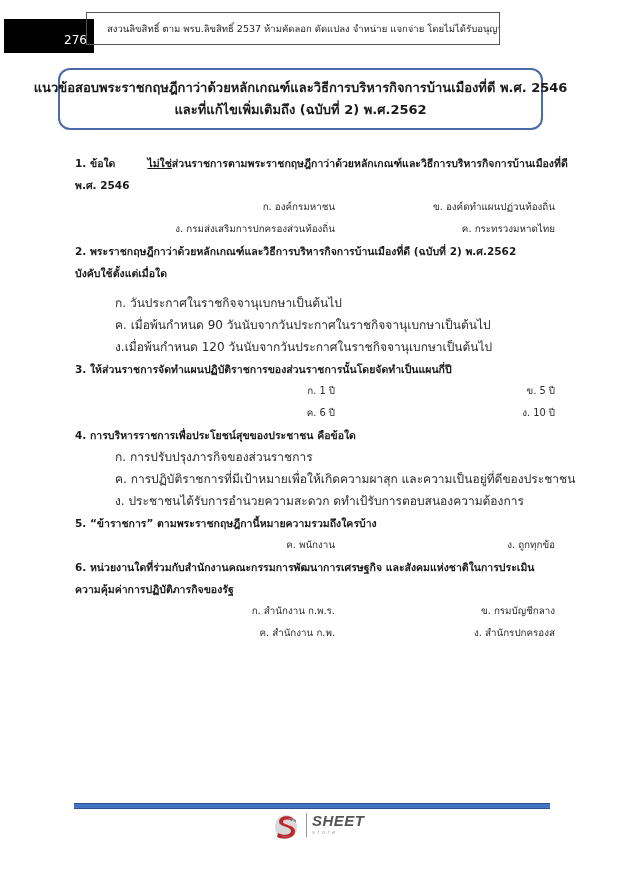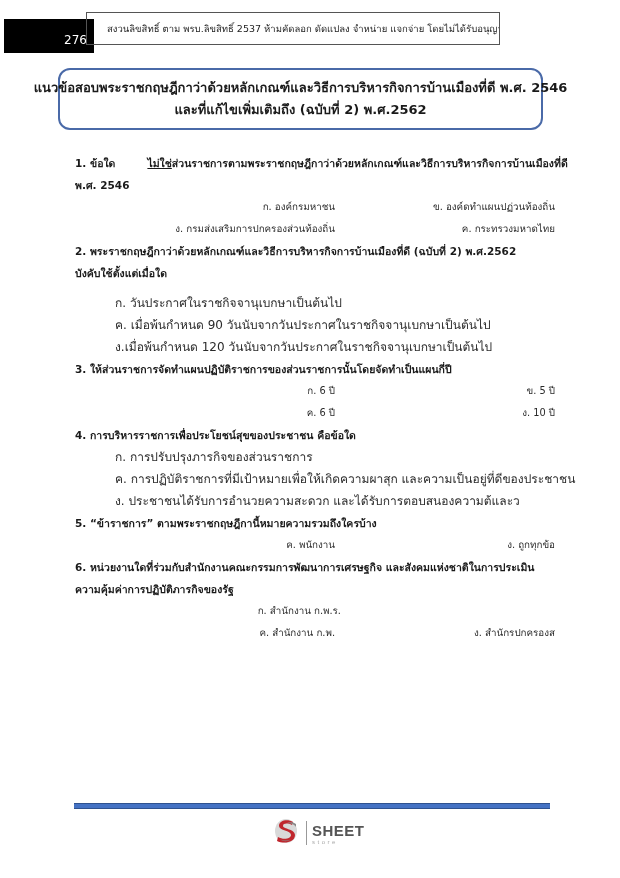--- a/index.html
+++ b/index.html
@@ -112,21 +112,22 @@
     background: #4472c4;
     border-top: 1px solid #2f528f;
     border-bottom: 1px solid #2f528f;
   }
   .logo {
     position: absolute;
     left: 274px;
     top: 813px;
     height: 32px;
     display: flex;
-    align-items: flex-end;
+    align-items: flex-start;
+    font-style: italic;
   }
   .logo-mark {
     width: 26px;
     height: 28px;
     position: relative;
   }
   .logo-sep {
     width: 1px;
     height: 24px;
     background: #999;
@@ -201,39 +202,39 @@
     </div>
   </div>
 
   <div>
     <p class="q">
       <span>3.</span>
       <span>ให้ส่วนราชการจัดทำแผนปฏิบัติราชการของส่วนราชการนั้นโดยจัดทำเป็นแผนกี่ปี</span>
     </p>
     <div class="opts">
       <div class="opt-row">
-        <span class="col">ก. 6 ปี</span>
+        <span class="col">ก. 1 ปี</span>
         <span class="col">ข. 5 ปี</span>
       </div>
       <div class="opt-row">
         <span class="col">ค. 6 ปี</span>
         <span class="col">ง. 10 ปี</span>
       </div>
     </div>
   </div>
 
   <div>
     <p class="q">
       <span>4.</span>
       <span>การบริหารราชการเพื่อประโยชน์สุขของประชาชน คือข้อใด</span>
     </p>
     <div class="opts">
       <div class="opt-line">ก. การปรับปรุงภารกิจของส่วนราชการ</div>
       <div class="opt-line">ค. การปฏิบัติราชการที่มีเป้าหมายเพื่อให้เกิดความผาสุก และความเป็นอยู่ที่ดีของประชาชน</div>
-      <div class="opt-line">ง. ประชาชนได้รับการอำนวยความสะดวก และได้รับการตอบสนองความต้และว</div>
+      <div class="opt-line">ง. ประชาชนได้รับการอำนวยความสะดวก ดทำเป้รับการตอบสนองความต้องการ</div>
     </div>
   </div>
 
   <div>
     <p class="q">
       <span>5.</span>
       <span>“ข้าราชการ” ตามพระราชกฤษฎีกานี้หมายความรวมถึงใครบ้าง</span>
     </p>
     <div class="opts">
       <div class="opt-row">
@@ -245,20 +246,21 @@
 
   <div>
     <p class="q">
       <span>6.</span>
       <span>หน่วยงานใดที่ร่วมกับสำนักงานคณะกรรมการพัฒนาการเศรษฐกิจ และสังคมแห่งชาติในการประเมิน</span>
     </p>
     <p class="q">ความคุ้มค่าการปฏิบัติภารกิจของรัฐ</p>
     <div class="opts">
       <div class="opt-row">
         <span class="col">ก. สำนักงาน ก.พ.ร.</span>
+        <span class="col">ข. กรมบัญชีกลาง</span>
       </div>
       <div class="opt-row">
         <span class="col">ค. สำนักงาน ก.พ.</span>
         <span class="col">ง. สำนักรปกครองส</span>
       </div>
     </div>
   </div>
 
 </div>
 

